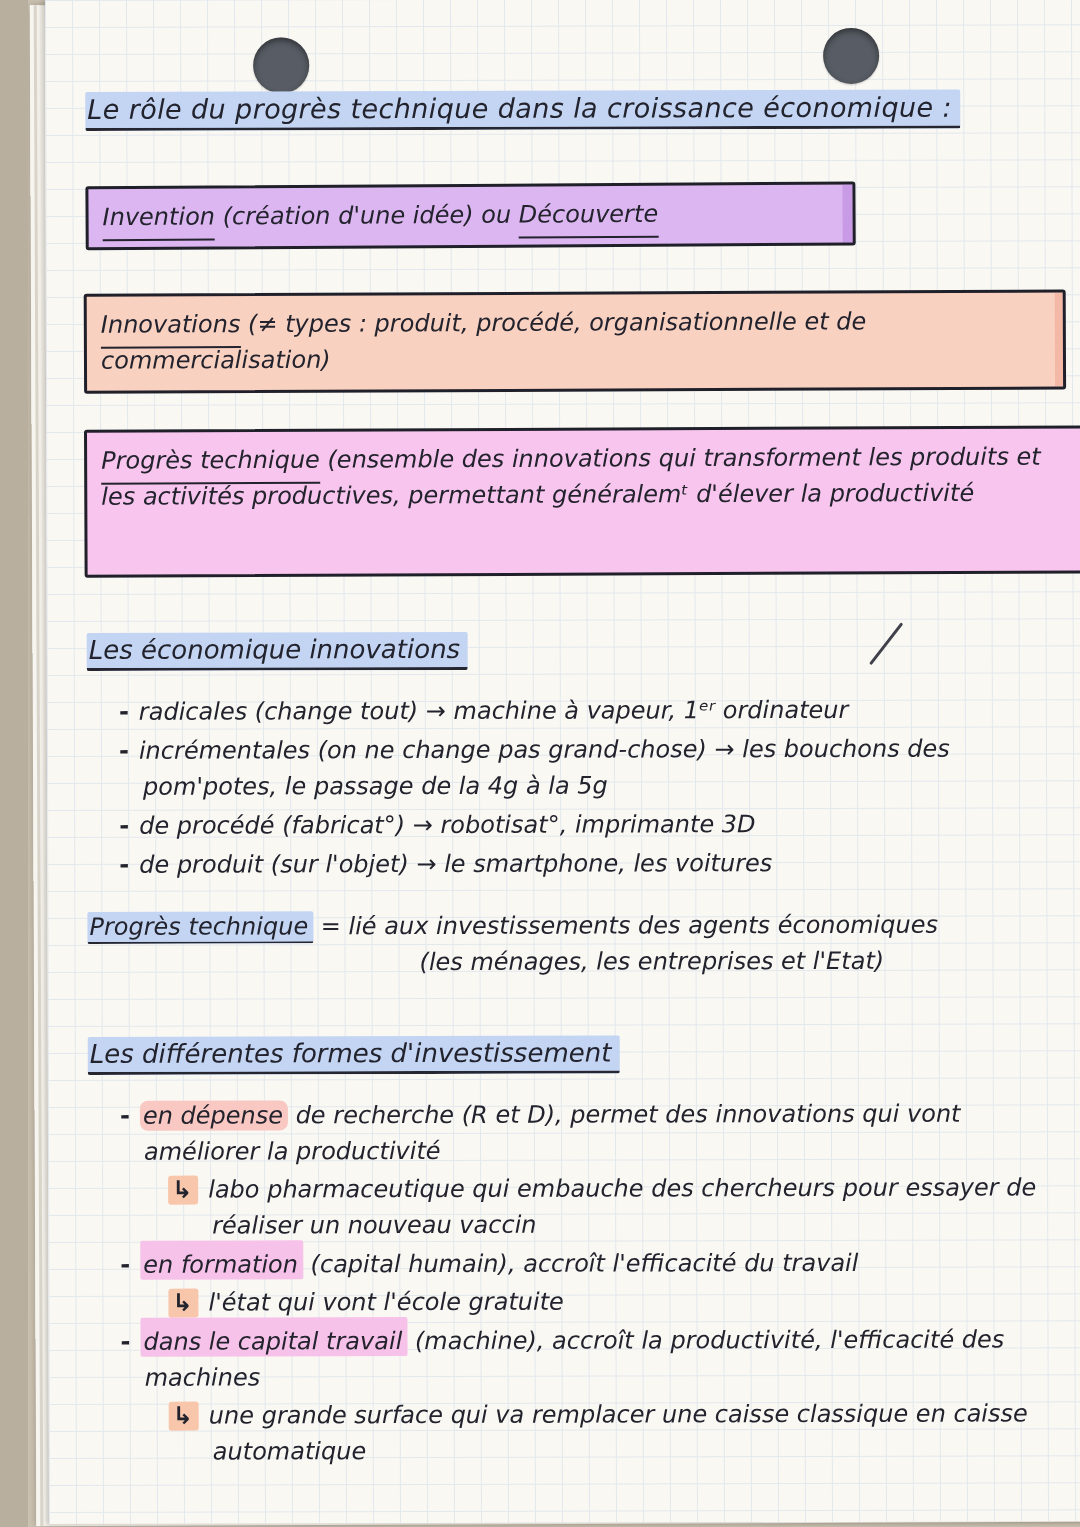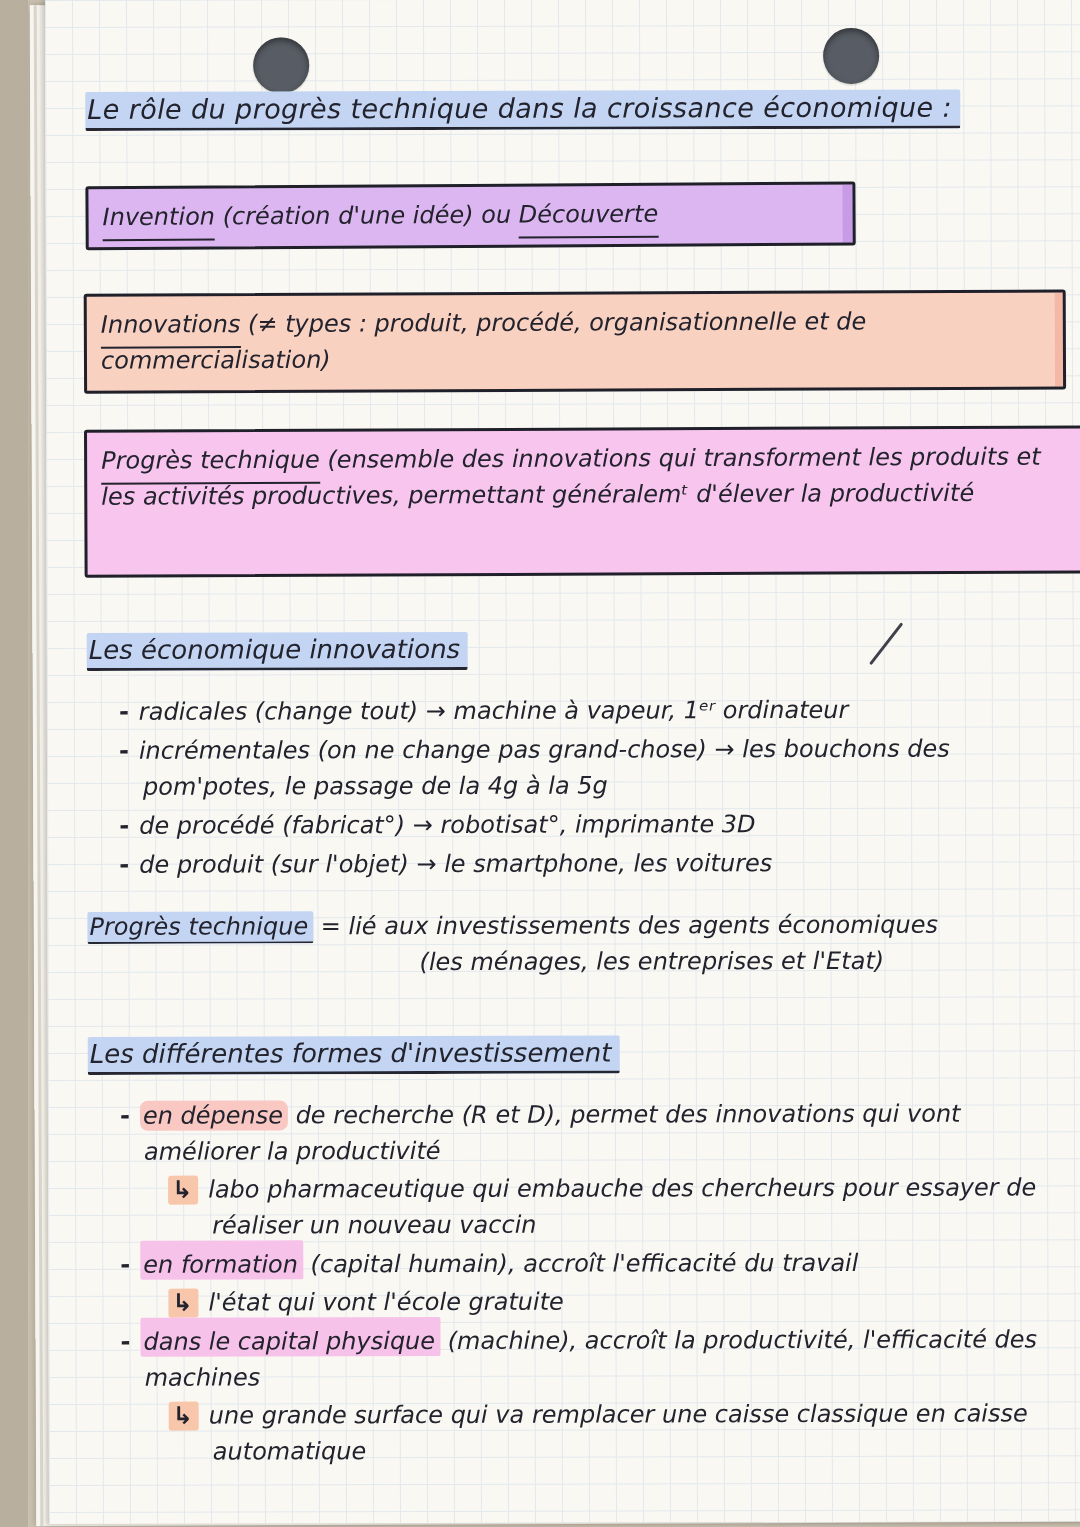--- a/index.html
+++ b/index.html
@@ -188,20 +188,20 @@
       <h2 class="section-heading"><span class="hl-blue">Les différentes formes d'investissement</span></h2>
 
       <div class="bullets">
 
         <div class="bullet"><span class="dash">-</span><span><span class="hl-salmon">en dépense</span><span> de recherche (R et D), permet des innovations qui vont améliorer la productivité</span></span></div>
         <div class="sub"><span class="hl-peach-arrow">↳</span><span>labo pharmaceutique qui embauche des chercheurs pour essayer de réaliser un nouveau vaccin</span></div>
 
         <div class="bullet"><span class="dash">-</span><span><span class="hl-pink">en formation</span><span> (capital humain), accroît l'efficacité du travail</span></span></div>
         <div class="sub"><span class="hl-peach-arrow">↳</span><span>l'état qui vont l'école gratuite</span></div>
 
-        <div class="bullet"><span class="dash">-</span><span><span class="hl-pink">dans le capital physique</span><span> (machine), accroît la productivité, l'efficacité des machines</span></span></div>
+        <div class="bullet"><span class="dash">-</span><span><span class="hl-pink">dans le capital travail</span><span> (machine), accroît la productivité, l'efficacité des machines</span></span></div>
         <div class="sub"><span class="hl-peach-arrow">↳</span><span>une grande surface qui va remplacer une caisse classique en caisse automatique</span></div>
 
       </div>
 
     </div>
   </div>
 </div>
 
 </body></html>

